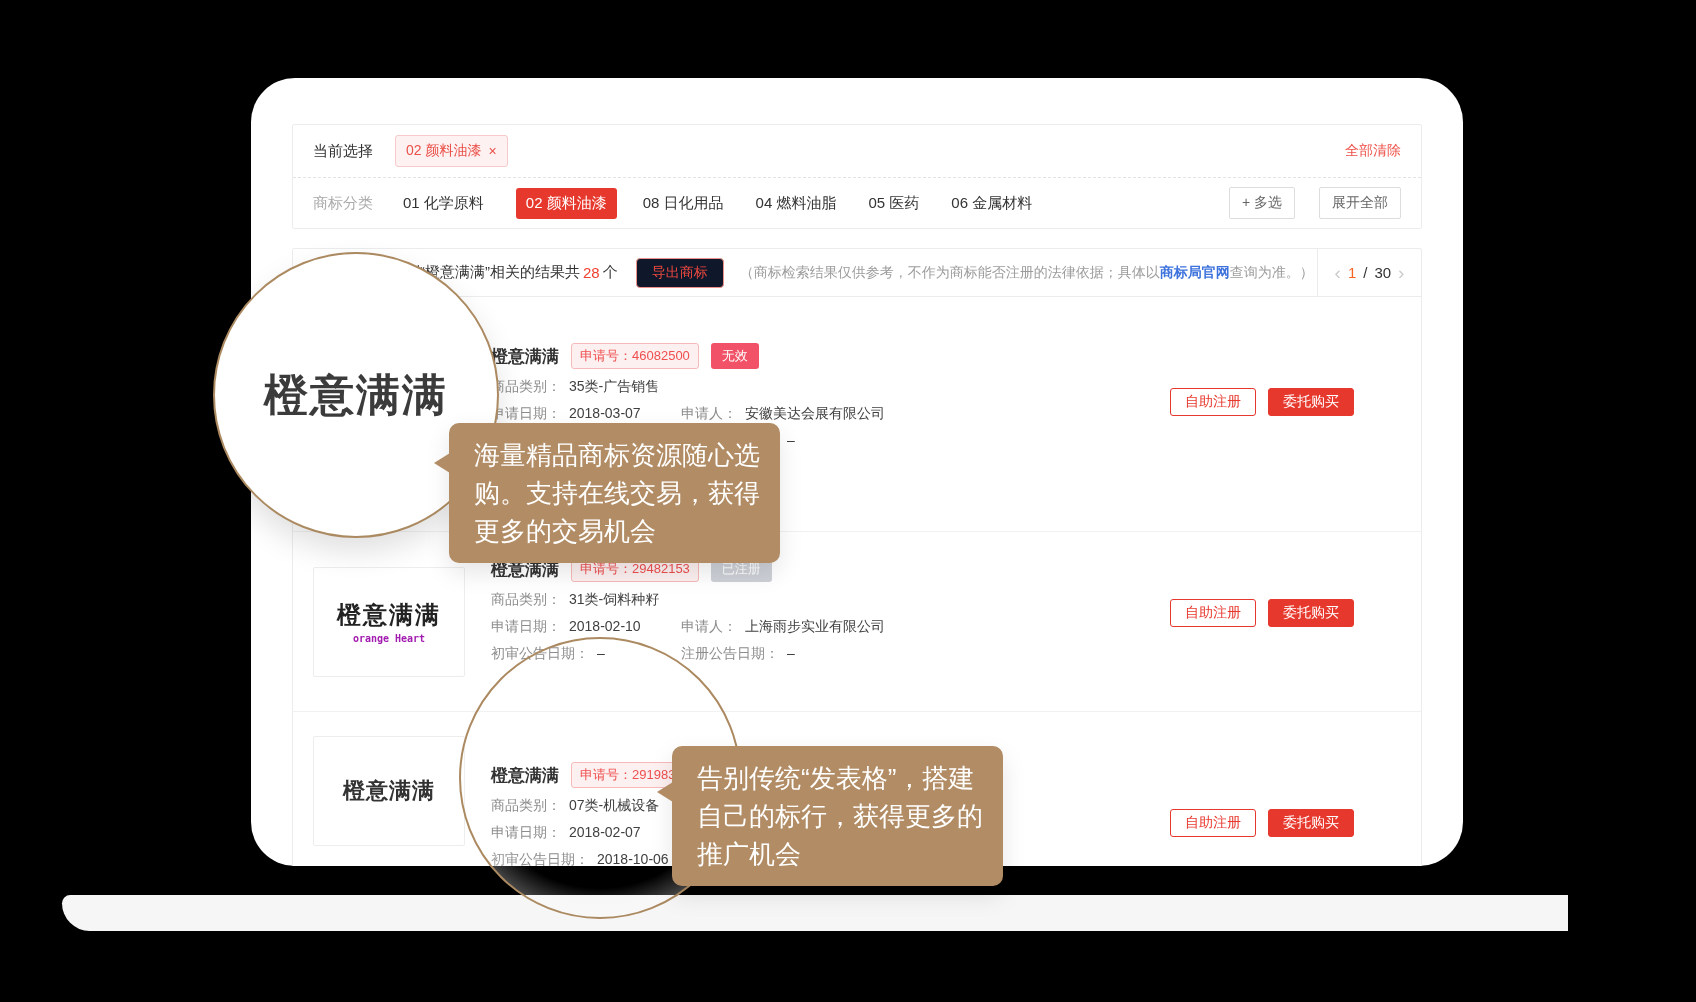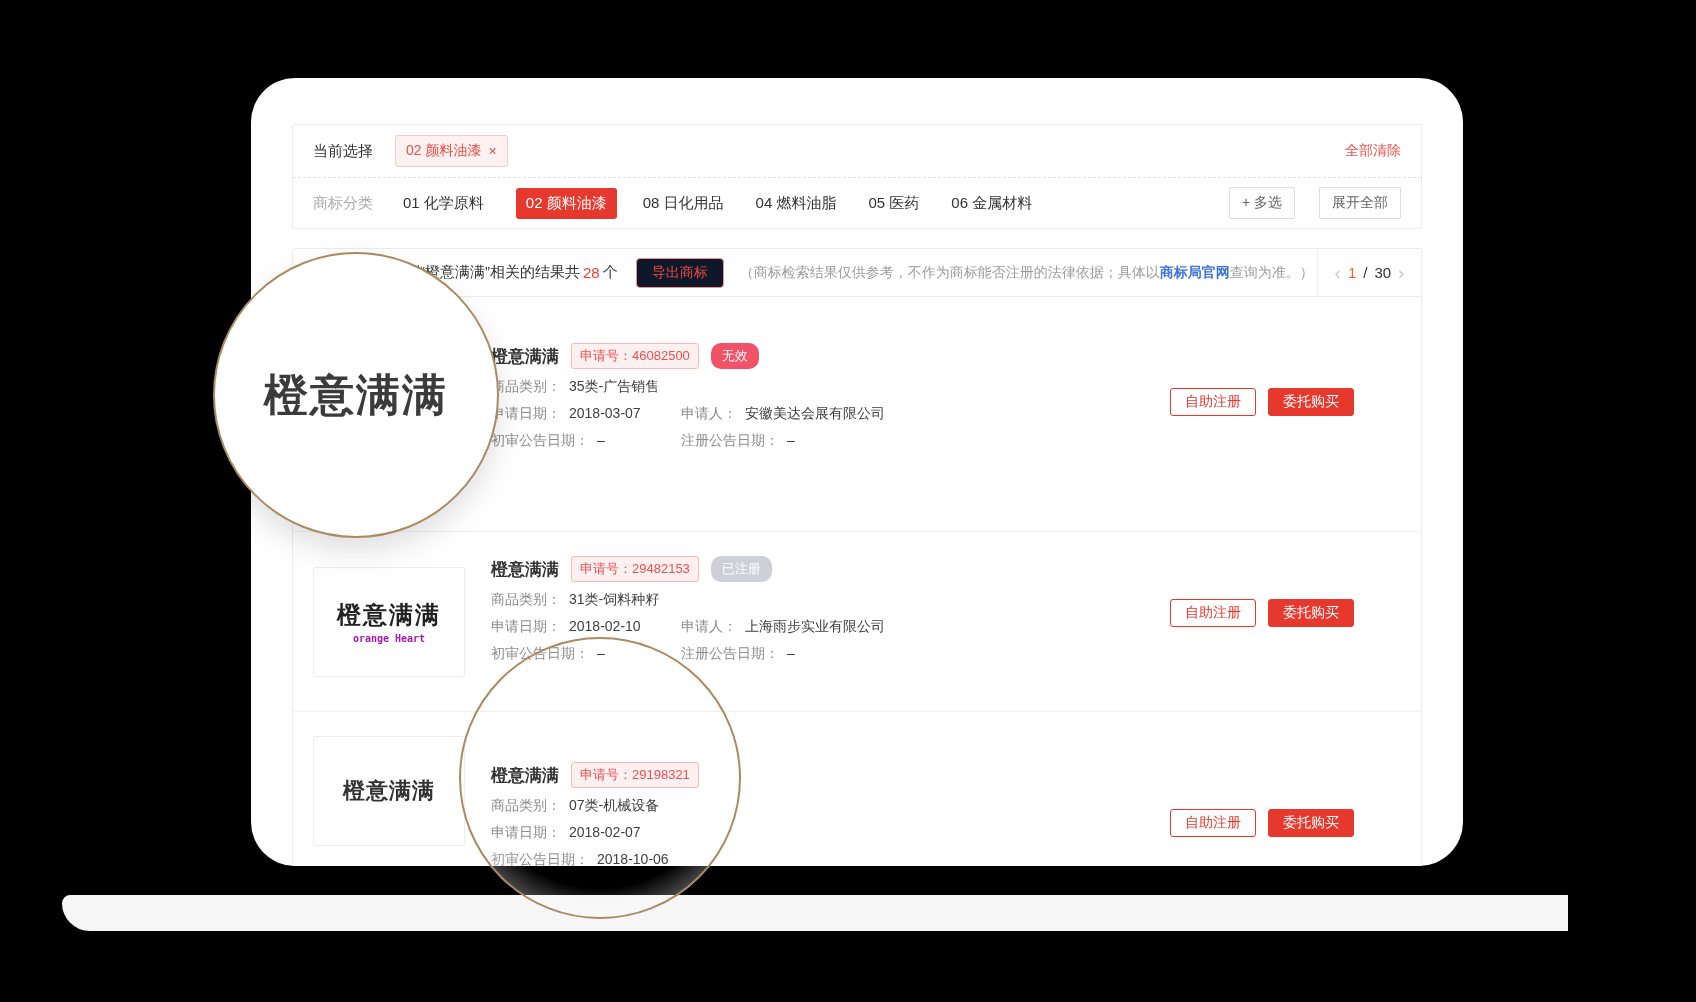--- a/index.html
+++ b/index.html
@@ -45,21 +45,21 @@
   .tm-image{width:150px;min-width:150px;height:108px;border:1px solid #ededed;border-radius:2px;background:#fff;
             display:flex;flex-direction:column;align-items:center;justify-content:center;align-self:center;cursor:pointer;}
   .tm-plain{font-size:22px;font-weight:600;color:#333;letter-spacing:1px;}
   .tm-serif{font-family:"DejaVu Serif","Liberation Serif",serif;font-size:24px;font-weight:600;color:#222;letter-spacing:2px;}
   .tm-sub{font-family:"DejaVu Sans Mono","Liberation Mono",monospace;font-size:10px;font-weight:bold;color:#a21caf;margin-top:2px;}
   .details{margin-left:26px;}
   .row-1 .details{padding-top:46px;} .row-2 .details{padding-top:24px;} .row-3 .details{padding-top:50px;}
   .title-line{display:flex;align-items:center;}
   .tm-name{font-size:17px;font-weight:bold;color:#333;}
   .appno{margin-left:12px;font-size:13px;color:#ef4f4f;background:#fdf0f0;border:1px solid #f7b9b9;border-radius:3px;padding:3px 8px;white-space:nowrap;}
-  .status{margin-left:12px;font-size:13px;color:#fff;border-radius:10px;padding:4px 11px;white-space:nowrap;}
+  .status{margin-left:12px;font-size:13px;color:#fff;border-radius:3px;padding:4px 11px;white-space:nowrap;}
   .status.invalid{background:#f25268;} .status.registered{background:#cdd0d6;}
   .line{margin-top:9px;font-size:14px;display:flex;align-items:baseline;}
   .pair{display:flex;min-width:190px;}
   .lbl{color:#8c8c8c;white-space:nowrap;} .val{color:#404040;margin-left:8px;white-space:nowrap;}
   .actions{position:absolute;display:flex;gap:12px;right:67px;}
   .row-1 .actions{top:91px;} .row-2 .actions{top:67px;} .row-3 .actions{top:97px;}
   .btn{height:28px;padding:0 14px;display:flex;align-items:center;font-size:14px;border-radius:3px;cursor:pointer;white-space:nowrap;}
   .btn.outline{border:1px solid #e7382d;color:#e7382d;background:#fff;}
   .btn.solid{background:#e7382d;color:#fff;border:1px solid #e7382d;}
   
@@ -245,13 +245,23 @@
         </div>
       </div>
     </div>
   </div>
 
   <div class="magnifier magnifier-1">
     <span>橙意满满</span>
   </div>
   <div class="magnifier magnifier-2"></div>
 
+  <div class="callout callout-1">
+    <div class="ln">海量精品商标资源随心选</div>
+    <div class="ln">购。支持在线交易，获得</div>
+    <div class="ln">更多的交易机会</div>
+  </div>
+  <div class="callout callout-2">
+    <div class="ln">告别传统“发表格”，搭建</div>
+    <div class="ln">自己的标行，获得更多的</div>
+    <div class="ln">推广机会</div>
+  </div>
 </div>
 
 </body></html>

